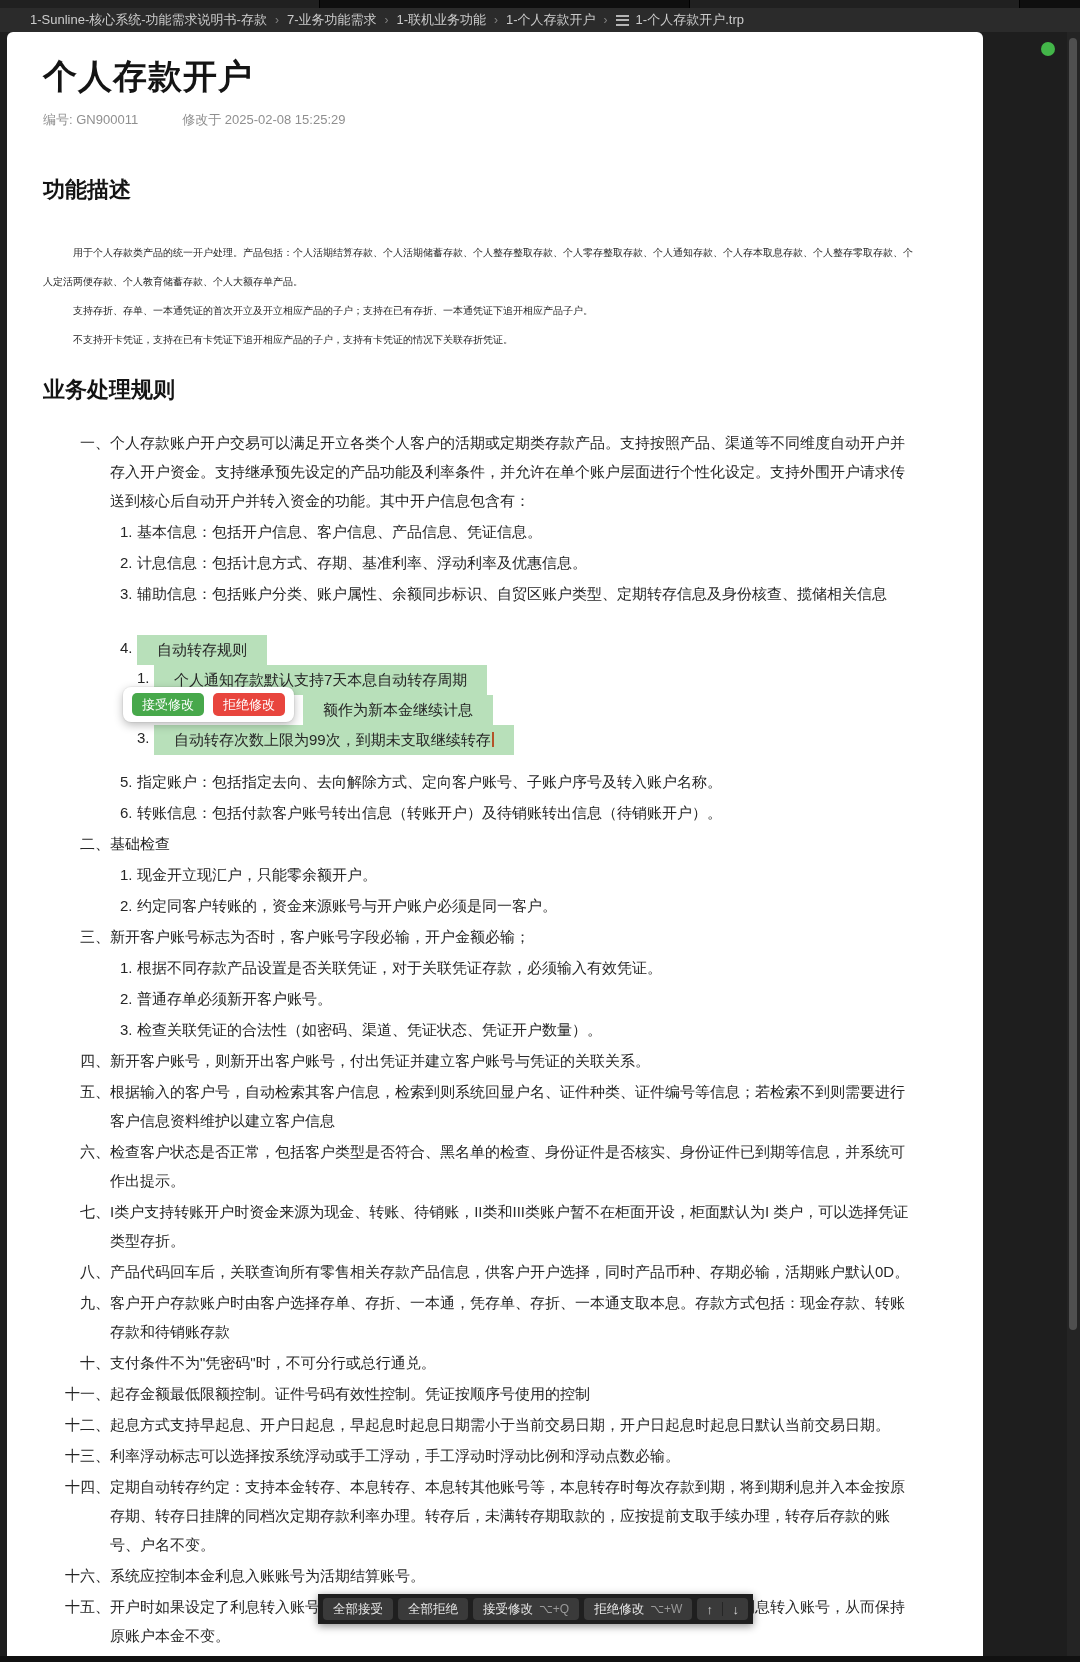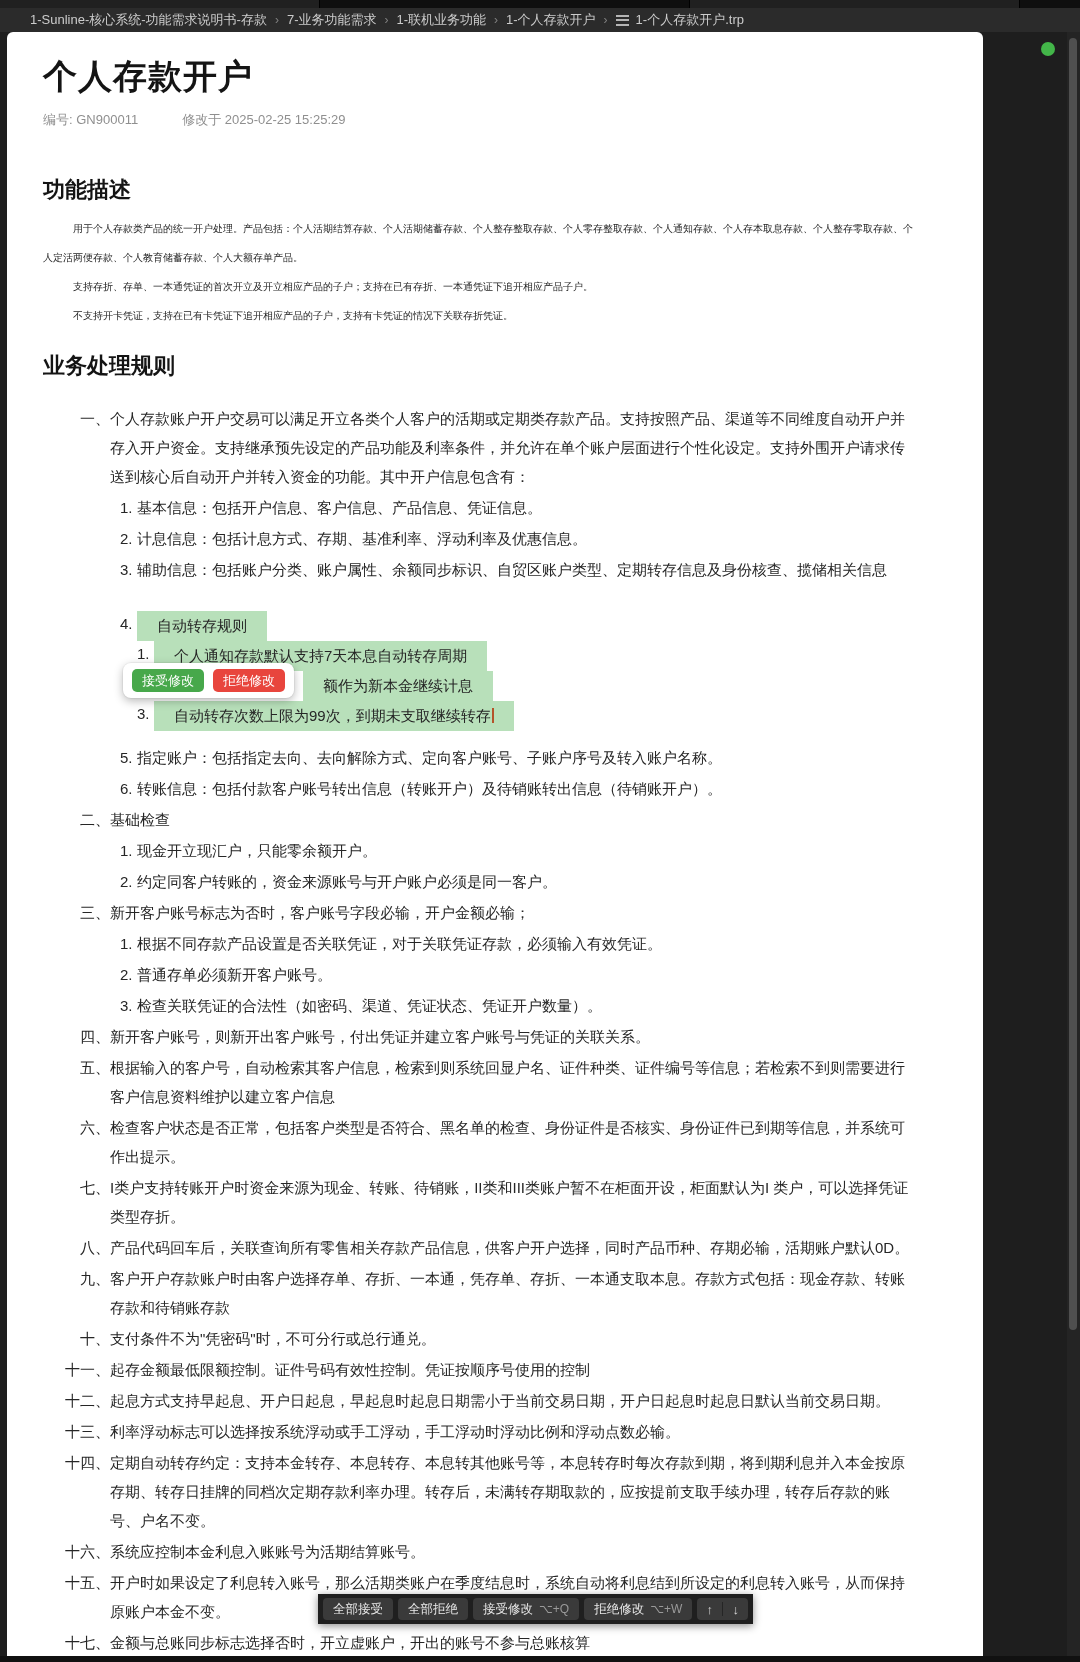--- a/index.html
+++ b/index.html
@@ -32,21 +32,21 @@
   
   .page{position:absolute;top:32px;left:7px;width:976px;bottom:0;background:#ffffff;border-radius:6px 6px 0 0;}
   .scroll-track{position:absolute;top:32px;right:0;width:13px;bottom:0;background:#242424;}
   .scroll-thumb{position:absolute;top:6px;left:2px;width:8px;height:1292px;background:#4f4f4f;border-radius:4px;}
   .status-dot{position:absolute;left:1041px;top:42px;width:14px;height:14px;border-radius:50%;background:var(--status_green);}
 
   .doc-content{padding:24px 64px 0 36px;}
   h1{font-size:34px;font-weight:700;color:#141414;margin:0;line-height:40px;letter-spacing:1px;}
   .meta{margin-top:15px;font-size:13px;color:#8f8f8f;display:flex;gap:44px;align-items:center;}
   h2{font-size:22px;font-weight:700;color:#141414;line-height:24px;}
-  .h2-func{margin:49px 0 12px 0;font-family:Liberation Serif, serif;}
+  .h2-func{margin:49px 0 36px 0;font-family:Liberation Serif, serif;}
   .h2-rules{margin:24px 0 26px 0;}
 
   p.body{margin:0;font-size:10px;line-height:29px;color:#262626;text-indent:30px;}
 
   
   .rule-row{display:flex;font-size:15px;line-height:29px;color:#262626;margin-bottom:2px;}
   .rule-row .rule-label{flex:0 0 67px;text-align:right;white-space:pre;}
   .rule-row .rule-text{flex:1 1 auto;}
   .rule-children.children-of-0{margin-left:77px;}
   .rule-children.children-of-1{margin-left:17px;}
@@ -111,21 +111,21 @@
         <span class="doc-icon"></span>
         <span class="crumb">1-个人存款开户.trp</span>
       </span>
   </div>
 
   <div class="page">
     <div class="doc-content">
       <h1>个人存款开户</h1>
       <div class="meta">
         <span>编号: GN900011</span>
-        <span>修改于 2025-02-25 15:25:29</span>
+        <span>修改于 2025-02-08 15:25:29</span>
       </div>
       <h2 class="h2-func">功能描述</h2>
       <div id="paragraphs">
           <p class="body">用于个人存款类产品的统一开户处理。产品包括：个人活期结算存款、个人活期储蓄存款、个人整存整取存款、个人零存整取存款、个人通知存款、个人存本取息存款、个人整存零取存款、个人定活两便存款、个人教育储蓄存款、个人大额存单产品。</p>
           <p class="body">支持存折、存单、一本通凭证的首次开立及开立相应产品的子户；支持在已有存折、一本通凭证下追开相应产品子户。</p>
           <p class="body">不支持开卡凭证，支持在已有卡凭证下追开相应产品的子户，支持有卡凭证的情况下关联存折凭证。</p>
         </div>
       <h2 class="h2-rules">业务处理规则</h2>
       <div id="rules">
           <div class="rule-row lvl0">

